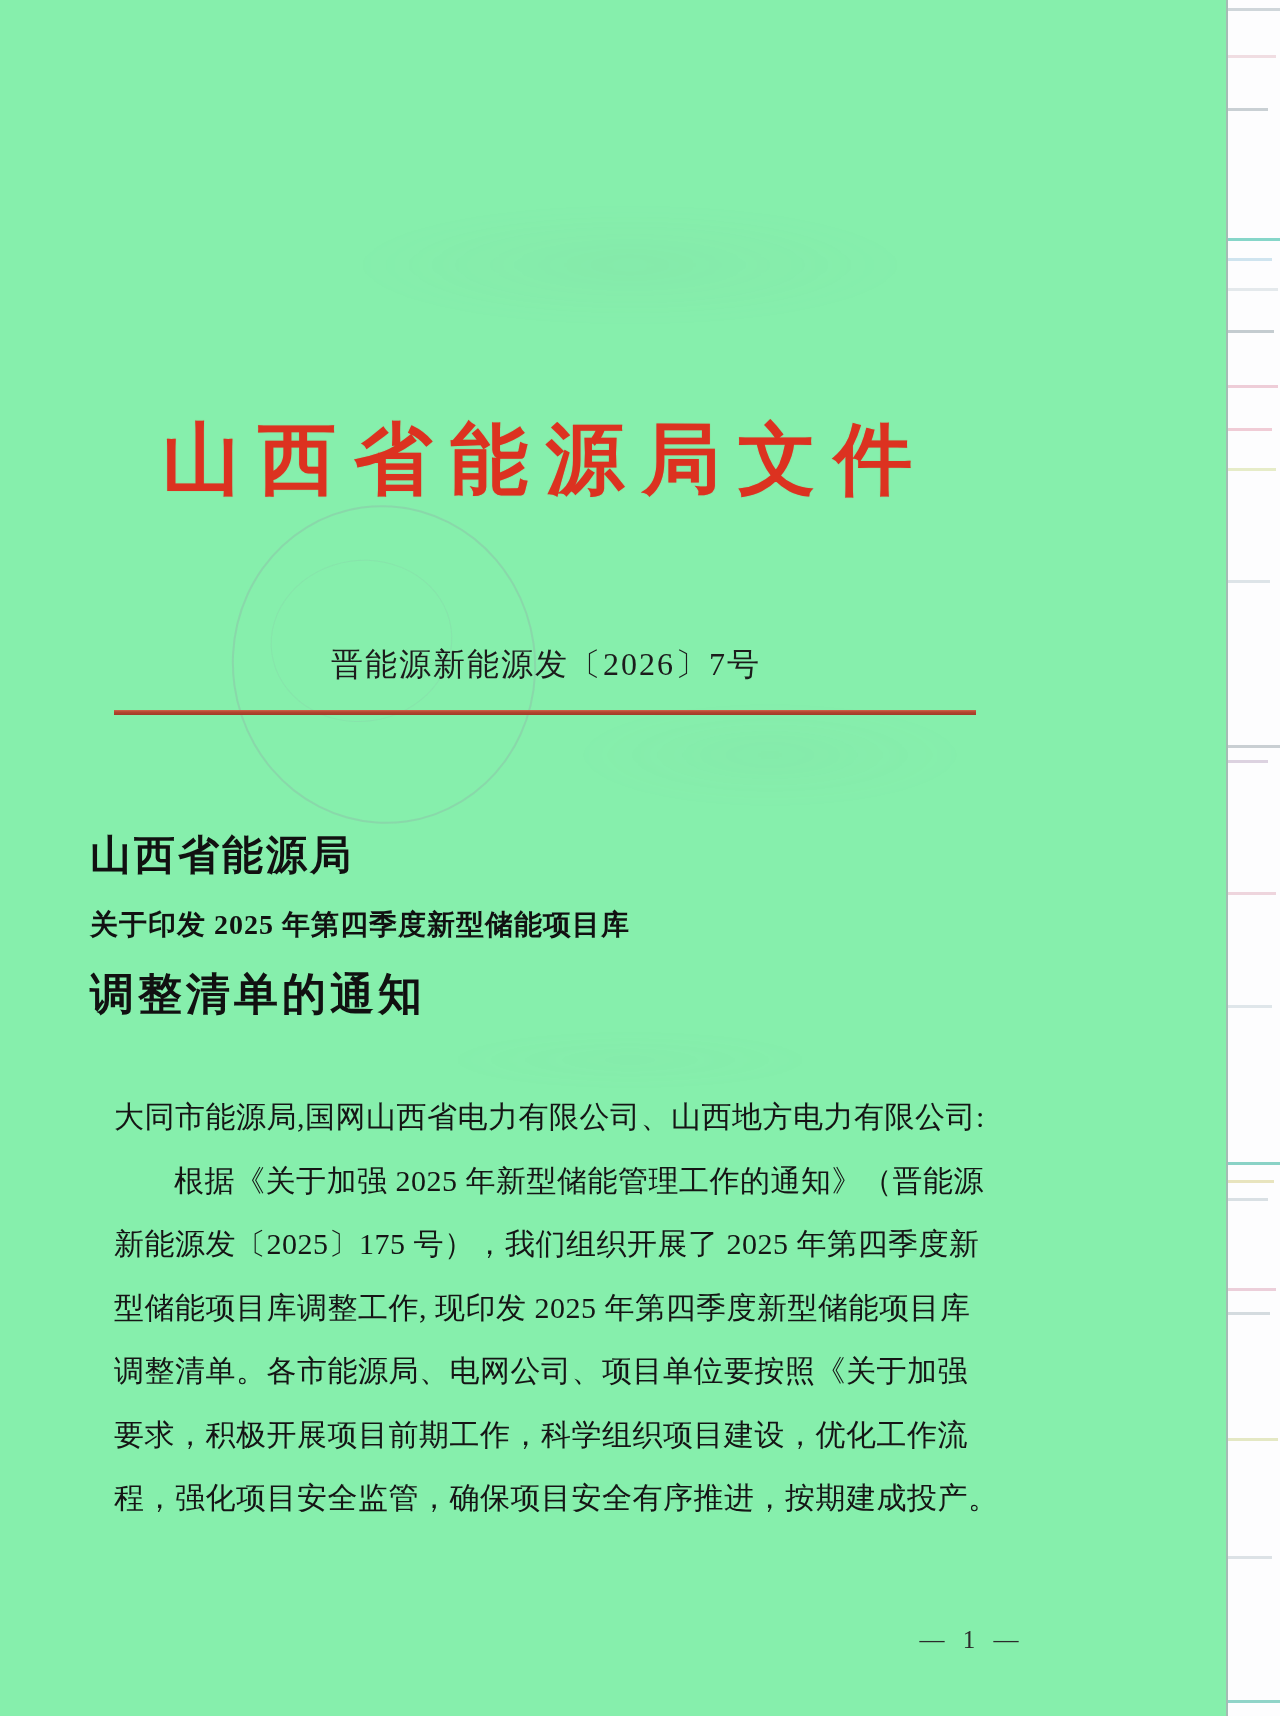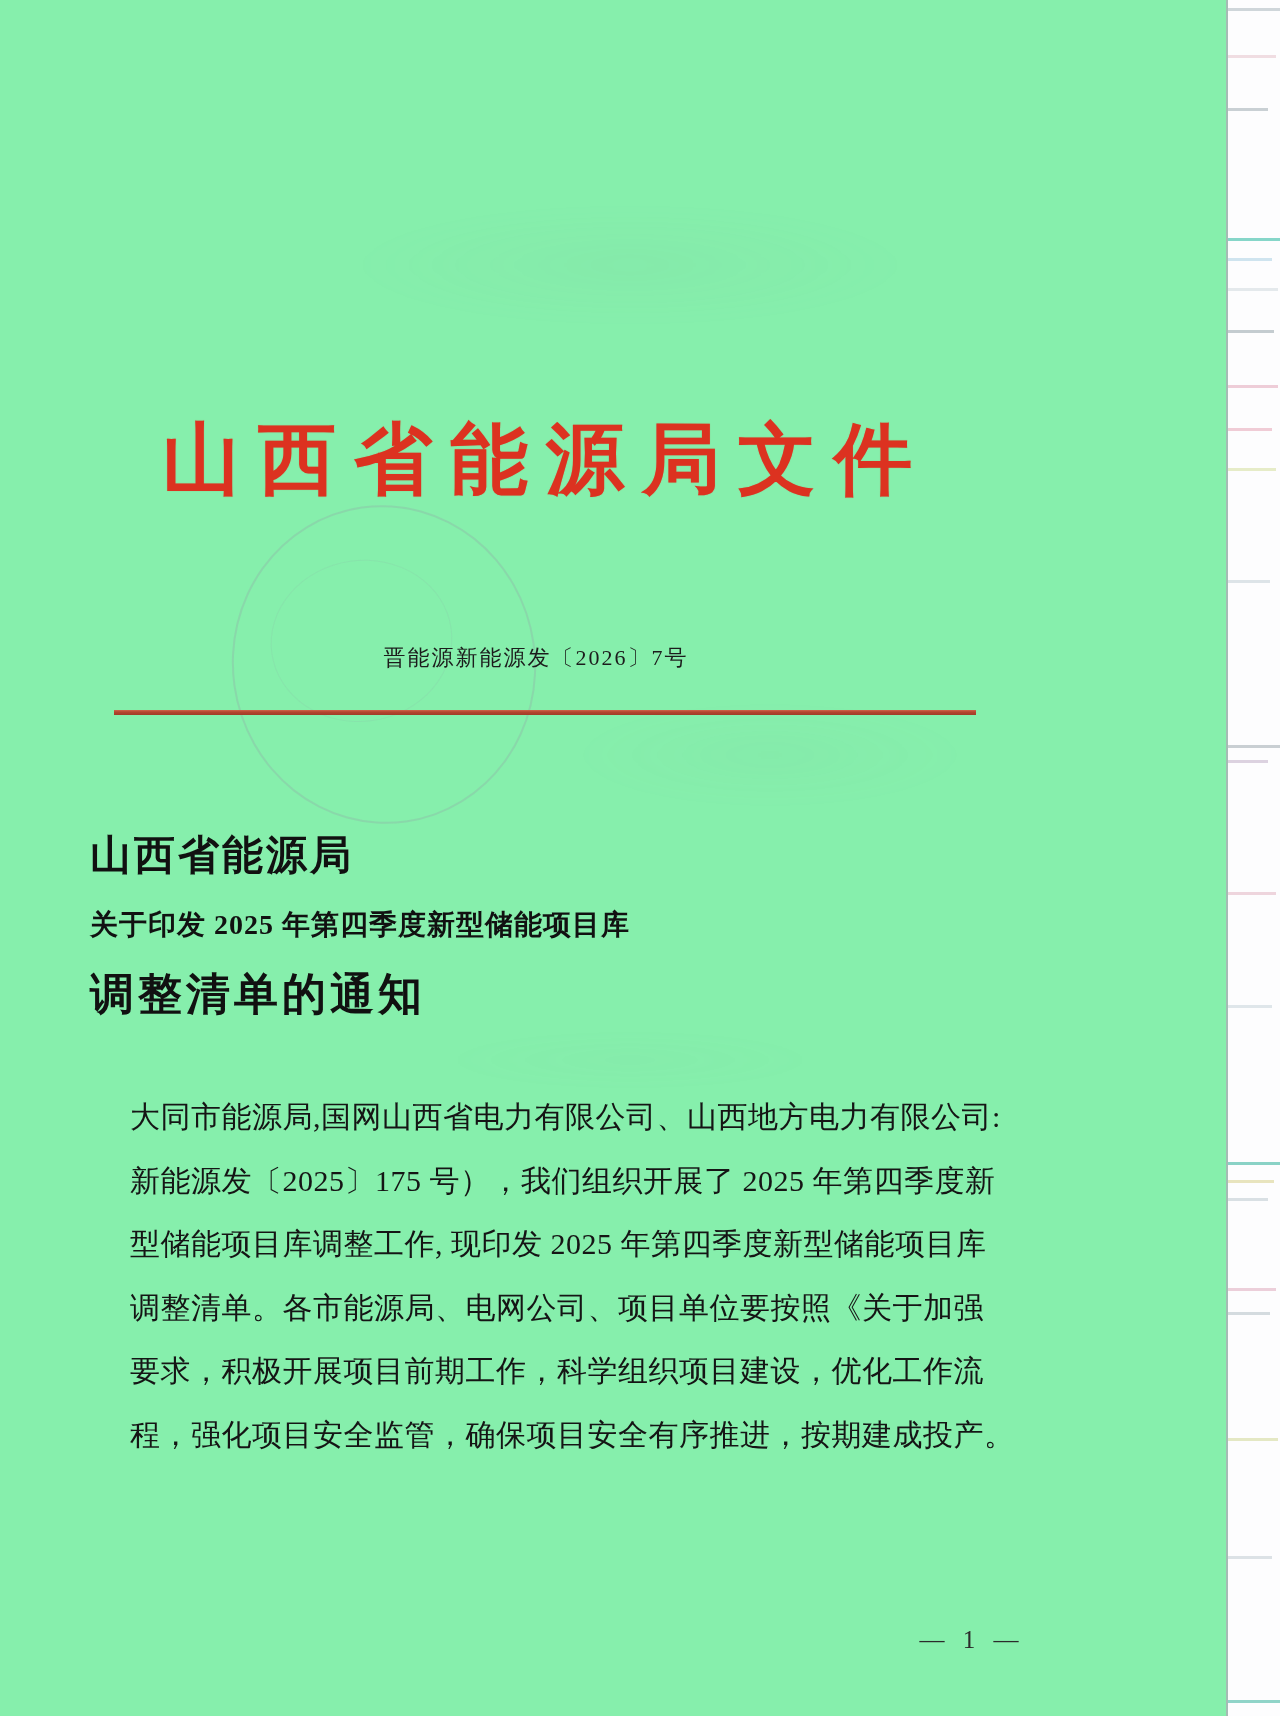--- a/index.html
+++ b/index.html
@@ -46,23 +46,23 @@
     text-align:center;
     font-size:78px;
     font-weight:700;
     letter-spacing:18px;
     color:var(--letterhead-red,#dc3220);
     white-space:nowrap;
     text-shadow:0 0 1px rgba(220,50,32,0.4);
   }
   .doc-number{
     position:absolute;
-    left:104px;top:643px;width:864px;
+    left:114px;top:643px;width:864px;
     text-align:center;
-    font-size:22px;
+    font-size:32px;
     letter-spacing:2px;
     color:#1c1c1c;
     white-space:nowrap;
   }
   .red-rule{
     position:absolute;
     left:114px;top:710px;width:862px;height:5px;
     background:linear-gradient(to bottom,#d0654c 0%,var(--rule-red,#b5452f) 40%,#a03c28 100%);
   }
   .title-block{
@@ -75,21 +75,21 @@
   .title-line{
     line-height:70px;
     white-space:nowrap;
   }
   .t1{font-size:41px;letter-spacing:3px;}
   .t2{font-size:28px;letter-spacing:1px;}
   .t3{font-size:44px;letter-spacing:4px;}
 
   .body-block{
     position:absolute;
-    left:130px;top:1085px;width:868px;
+    left:114px;top:1085px;width:868px;
     color:#151515;
     font-size:30px;
   }
   .body-line{
     line-height:63.5px;
     white-space:nowrap;
     letter-spacing:0.5px;
   }
   .indent{text-indent:2em;}
 
@@ -137,20 +137,21 @@
   <div class="red-rule"></div>
 
   <div class="title-block">
     <div class="title-line t1">山西省能源局</div>
     <div class="title-line t2">关于印发 2025 年第四季度新型储能项目库</div>
     <div class="title-line t3">调整清单的通知</div>
   </div>
 
   <div class="body-block">
     <div class="body-line">大同市能源局,国网山西省电力有限公司、山西地方电力有限公司:</div>
+    <div class="body-line indent">根据《关于加强 2025 年新型储能管理工作的通知》（晋能源</div>
     <div class="body-line">新能源发〔2025〕175 号），我们组织开展了 2025 年第四季度新</div>
     <div class="body-line">型储能项目库调整工作, 现印发 2025 年第四季度新型储能项目库</div>
     <div class="body-line">调整清单。各市能源局、电网公司、项目单位要按照《关于加强</div>
     <div class="body-line">要求，积极开展项目前期工作，科学组织项目建设，优化工作流</div>
     <div class="body-line">程，强化项目安全监管，确保项目安全有序推进，按期建成投产。</div>
   </div>
 
   <div class="page-number">— 1 —</div>
 
   <div class="edge-strip">

